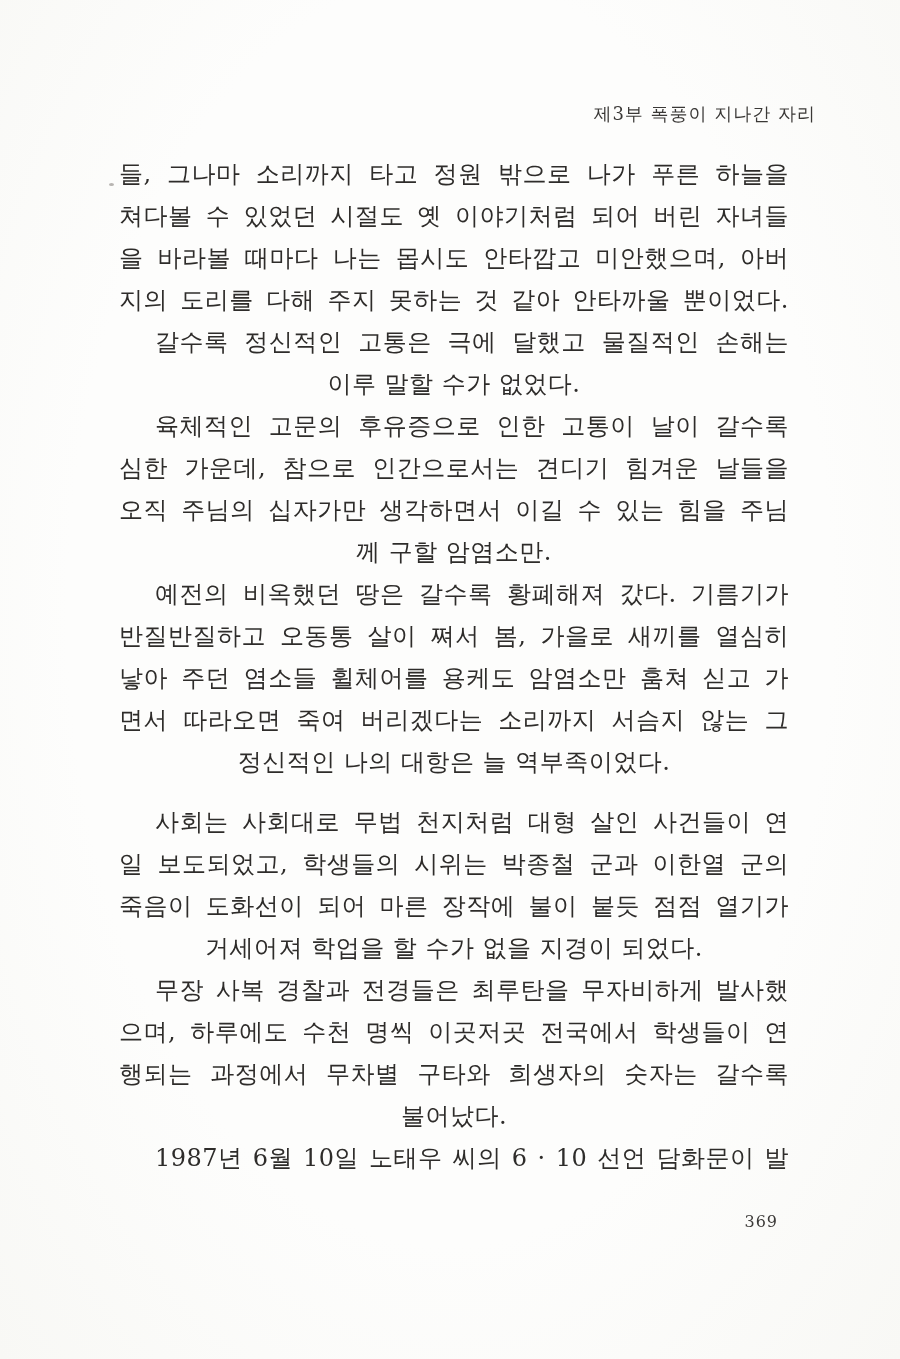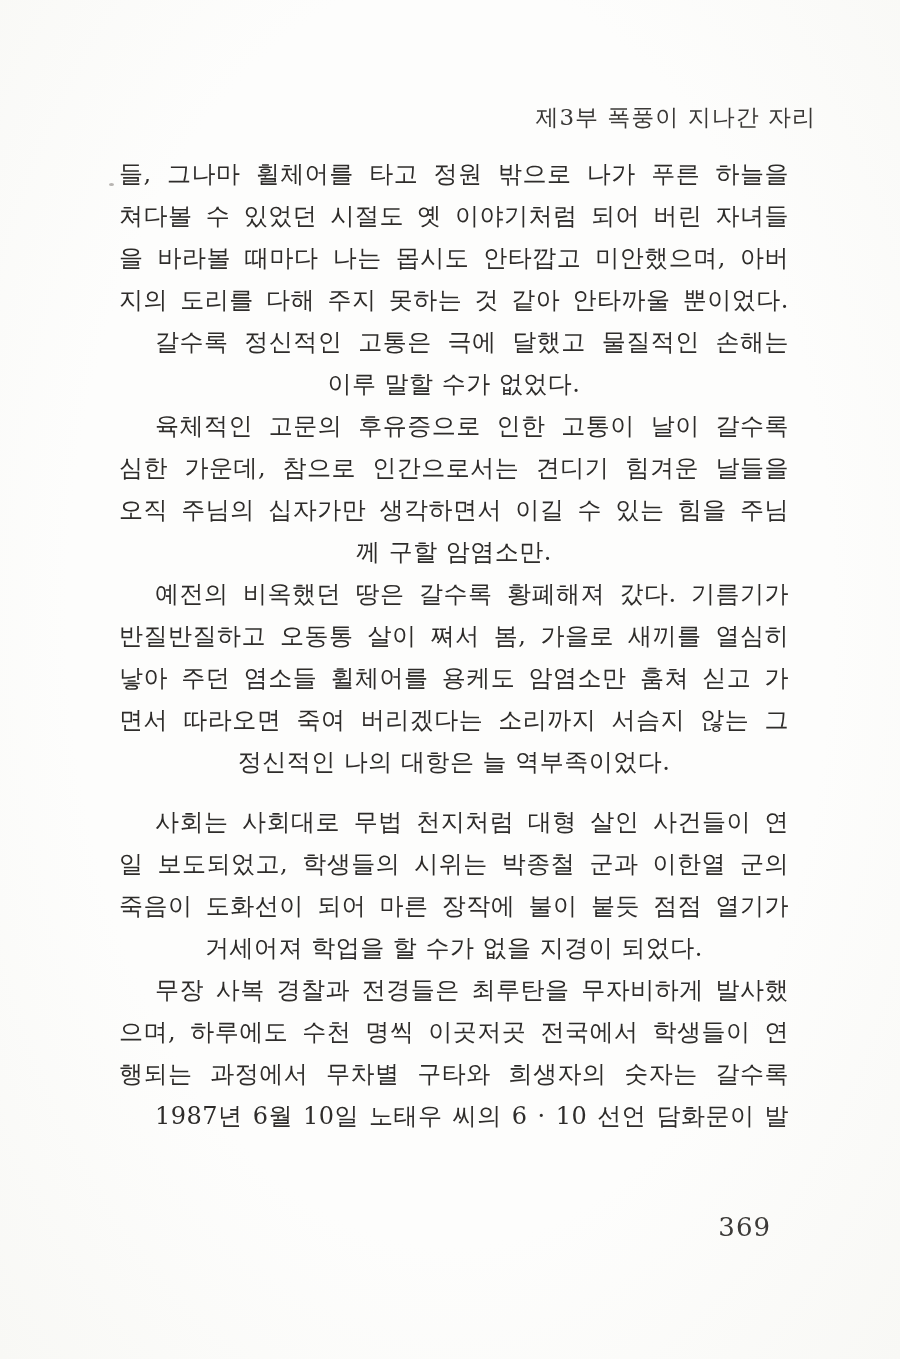--- a/index.html
+++ b/index.html
@@ -17,21 +17,21 @@
     width: 900px;
     height: 1359px;
     overflow: hidden;
     background: radial-gradient(ellipse at 50% 45%, #fdfdfc 60%, #f8f8f5 100%);
     color: #2e2c2a;
   }
   .running-head {
     position: absolute;
     top: 102px;
     right: 84px;
-    font-size: 23px;
+    font-size: 18px;
     letter-spacing: 1px;
     color: #3a3836;
     white-space: nowrap;
   }
   .body-text {
     position: absolute;
     top: 153px;
     left: 119px;
     width: 670px;
   }
@@ -54,22 +54,22 @@
   .line.indent {
     padding-left: 36px;
     box-sizing: border-box;
   }
   .line.gap {
     margin-top: 18px;
   }
   .page-number {
     position: absolute;
     top: 1212px;
-    right: 129px;
-    font-size: 26px;
+    right: 122px;
+    font-size: 16px;
     letter-spacing: 1px;
     color: #3c3a38;
   }
   .speck {
     position: absolute;
     top: 183px;
     left: 109px;
     width: 5px;
     height: 3px;
     background: #9a9692;
@@ -79,21 +79,21 @@
 </style>
 </head>
 <body>
 
 <div class="page">
   <div class="running-head">제3부 폭풍이 지나간 자리</div>
 
   <div class="speck"></div>
 
   <div class="body-text" id="body-lines">
-      <div class="line just">들, 그나마 휠체어를 타고 정원 밖으로 나가 푸른 하늘을</div>
+      <div class="line just">들, 그나마 소리까지 타고 정원 밖으로 나가 푸른 하늘을</div>
       <div class="line just">쳐다볼 수 있었던 시절도 옛 이야기처럼 되어 버린 자녀들</div>
       <div class="line just">을 바라볼 때마다 나는 몹시도 안타깝고 미안했으며, 아버</div>
       <div class="line just">지의 도리를 다해 주지 못하는 것 같아 안타까울 뿐이었다.</div>
       <div class="line just indent">갈수록 정신적인 고통은 극에 달했고 물질적인 손해는</div>
       <div class="line">이루 말할 수가 없었다.</div>
       <div class="line just indent">육체적인 고문의 후유증으로 인한 고통이 날이 갈수록</div>
       <div class="line just">심한 가운데, 참으로 인간으로서는 견디기 힘겨운 날들을</div>
       <div class="line just">오직 주님의 십자가만 생각하면서 이길 수 있는 힘을 주님</div>
       <div class="line">께 구할 암염소만.</div>
       <div class="line just indent">예전의 비옥했던 땅은 갈수록 황폐해져 갔다. 기름기가</div>
@@ -101,17 +101,18 @@
       <div class="line just">낳아 주던 염소들 휠체어를 용케도 암염소만 훔쳐 싣고 가</div>
       <div class="line just">면서 따라오면 죽여 버리겠다는 소리까지 서슴지 않는 그</div>
       <div class="line">정신적인 나의 대항은 늘 역부족이었다.</div>
       <div class="line just indent gap">사회는 사회대로 무법 천지처럼 대형 살인 사건들이 연</div>
       <div class="line just">일 보도되었고, 학생들의 시위는 박종철 군과 이한열 군의</div>
       <div class="line just">죽음이 도화선이 되어 마른 장작에 불이 붙듯 점점 열기가</div>
       <div class="line">거세어져 학업을 할 수가 없을 지경이 되었다.</div>
       <div class="line just indent">무장 사복 경찰과 전경들은 최루탄을 무자비하게 발사했</div>
       <div class="line just">으며, 하루에도 수천 명씩 이곳저곳 전국에서 학생들이 연</div>
       <div class="line just">행되는 과정에서 무차별 구타와 희생자의 숫자는 갈수록</div>
+      <div class="line">불어났다.</div>
       <div class="line just indent">1987년 6월 10일 노태우 씨의 6 · 10 선언 담화문이 발표</div>
     </div>
 
   <div class="page-number">369</div>
 </div>
 
 </body></html>

